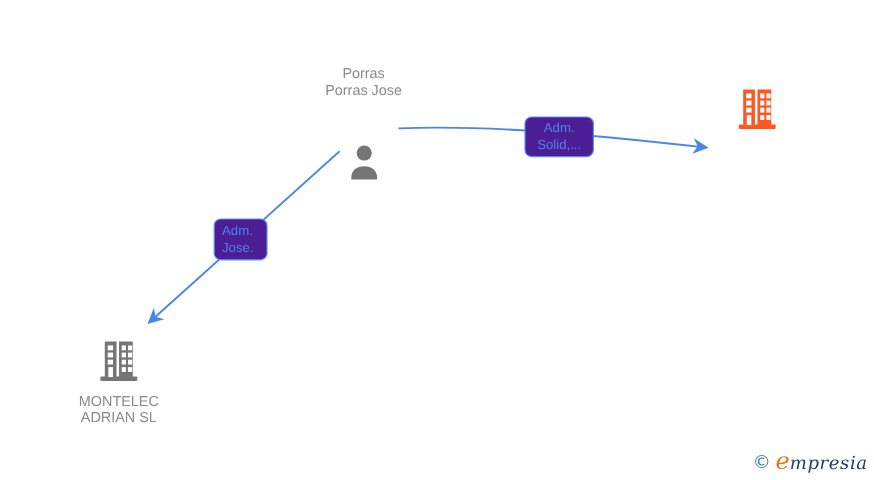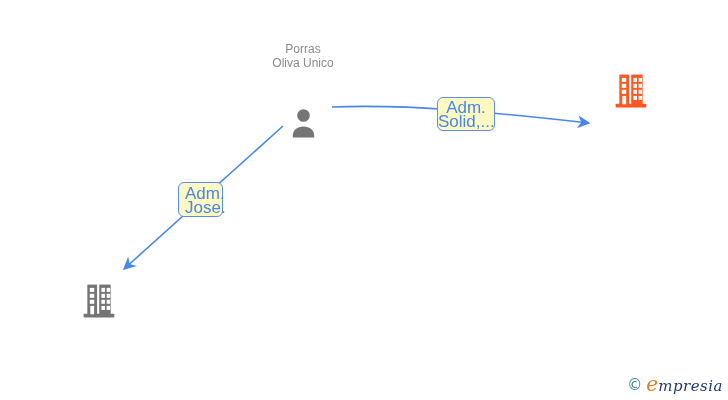--- a/index.html
+++ b/index.html
@@ -36,25 +36,25 @@
     color: #7b7b7b;
     letter-spacing: 0.6px;
   }
   .icon-wrap { display: block; }
   .gap-sm { margin-top: 9px; }
   .gap-md { margin-top: 13px; }
   .gap-xs { margin-top: 4px; }
   .edge-label {
     position: absolute;
     box-sizing: border-box;
-    background: #fef9c3;
+    background: #4c1d95;
     border: 1.5px solid #5b8def;
     border-radius: 6px;
     color: #4a86e8;
-    font-size: 17px;
+    font-size: 11px;
     line-height: 13.5px;
     cursor: pointer;
   }
   .edge-label.centered { text-align: center; padding-top: 3px; }
   .edge-label.leftish { text-align: left; padding: 4px 0 0 6px; }
   .watermark {
     position: absolute;
     right: 5px;
     bottom: 4px;
     font-family: "DejaVu Serif", serif;
@@ -88,24 +88,24 @@
   <svg class="edges-layer" width="728" height="400" viewBox="0 0 728 400">
     <defs>
       <marker id="arrowhead" viewBox="0 0 10 10" refX="8.5" refY="5" markerWidth="9" markerHeight="9" orient="auto-start-reverse">
         <path d="M0.5,0.5 L9.5,5 L0.5,9.5 L3.2,5 Z" fill="#4a86e8"></path>
       </marker>
     </defs>
     <path d="M332,107 C410,104 490,112 589,123" fill="none" stroke="#4a86e8" stroke-width="1.6" marker-end="url(#arrowhead)"></path>
     <path d="M283,126 L124,269" fill="none" stroke="#4a86e8" stroke-width="1.6" marker-end="url(#arrowhead)"></path>
   </svg>
 
-  <div class="node" style="left:243px; top:42px;gap:24px;">
+  <div class="node" style="left:243px; top:54px;gap:24px;">
     <div class="node-label">
       <span style="display:block">Porras</span>
-      <span style="display:block">Oliva Unico</span>
+      <span style="display:block">Porras Jose</span>
     </div>
     <span class="icon-wrap gap-md">
       <svg width="33" height="33" viewBox="0 0 32 32">
         <g fill="#757575">
           <circle cx="16" cy="8.3" r="6.1"></circle>
           <path d="M5.6,29.6 v-1.6 c0,-5.4 4.2,-9 10.4,-9 s10.4,3.6 10.4,9 v1.6 z"></path>
         </g>
       </svg>
     </span>
   </div>
@@ -153,20 +153,24 @@
           <rect x="23.2" y="4.6" width="3.3" height="3.8"></rect>
           <rect x="18.3" y="10.2" width="3.3" height="3.8"></rect>
           <rect x="23.2" y="10.2" width="3.3" height="3.8"></rect>
           <rect x="18.3" y="15.8" width="3.3" height="3.8"></rect>
           <rect x="23.2" y="15.8" width="3.3" height="3.8"></rect>
           <rect x="18.3" y="21.6" width="3.3" height="3.8"></rect>
           <rect x="23.2" y="21.6" width="3.3" height="3.8"></rect>
         </g>
       </svg>
     </span>
+    <div class="node-label gap-xs">
+      <span style="display:block">MONTELEC</span>
+      <span style="display:block">ADRIAN SL</span>
+    </div>
   </div>
 
   <div class="edge-label centered" style="left:437px; top:97px; width:58px; height:34px;">
     <span style="display:block">Adm.</span>
     <span style="display:block">Solid,...</span>
   </div>
 
   <div class="edge-label leftish" style="left:178px; top:182px; width:45px; height:35px;">
     <span style="display:block">Adm.</span>
     <span style="display:block">Jose.</span>

